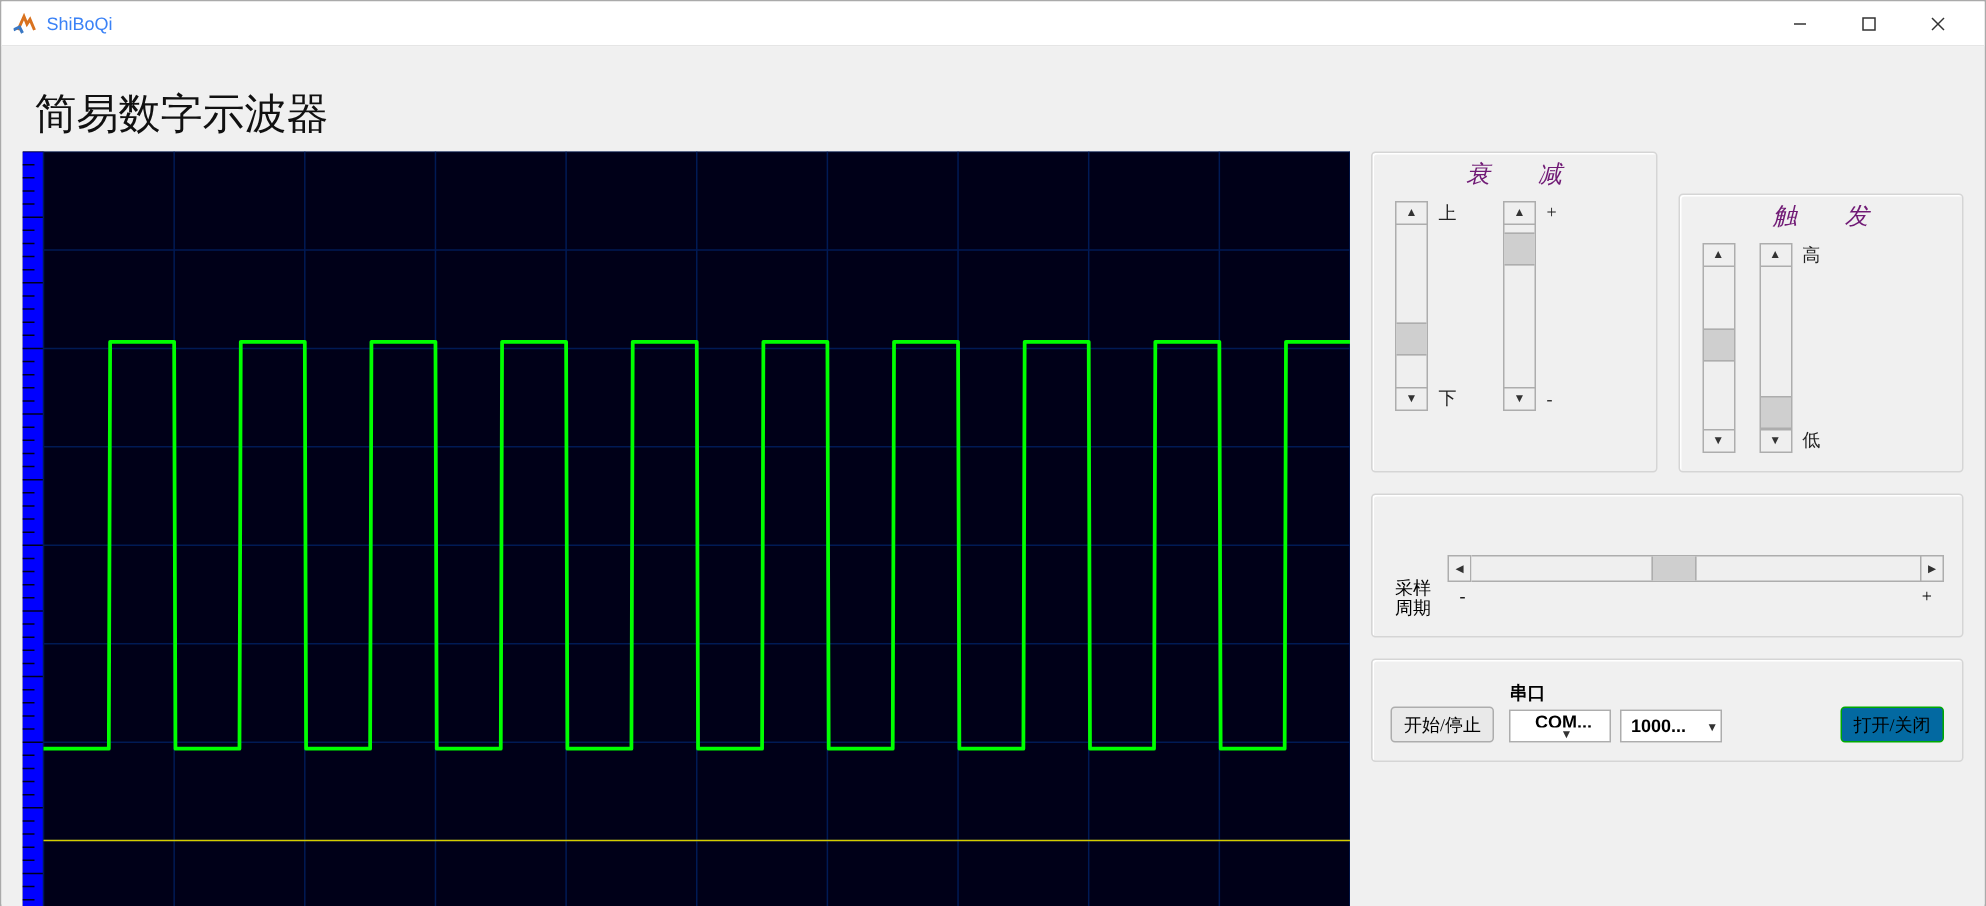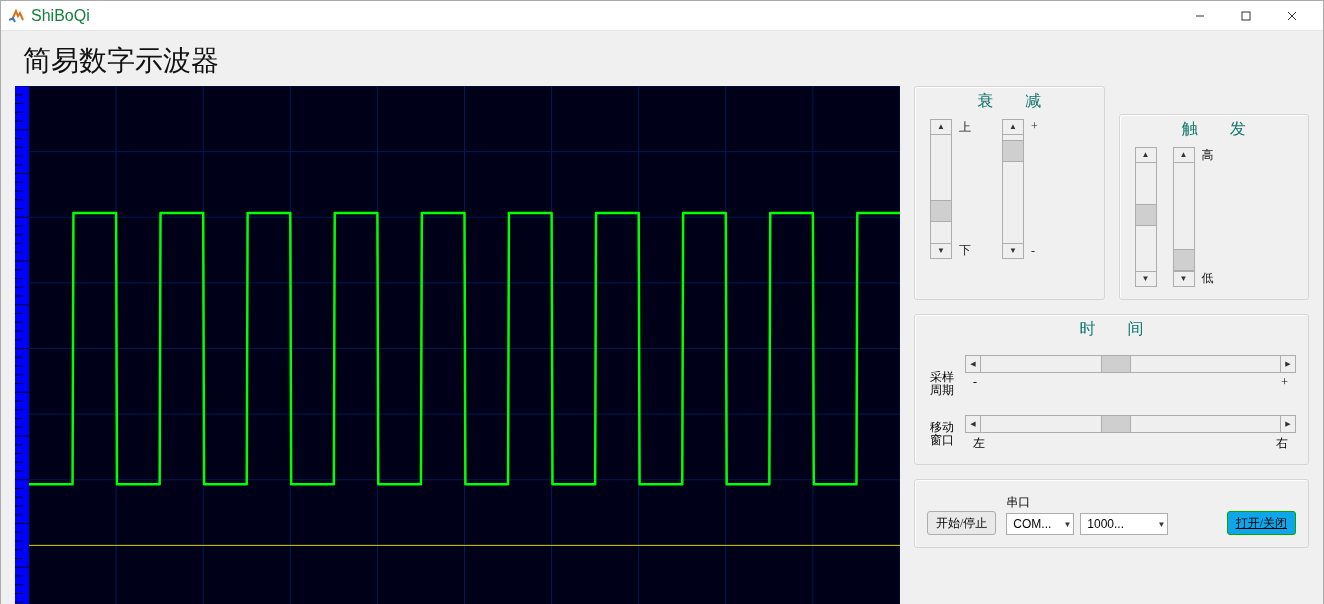--- a/index.html
+++ b/index.html
@@ -8,49 +8,49 @@
     width: 1324px; height: 604px; background: #fff; display: flex; flex-direction: column;
     border: 1px solid #aaa;
   }
   .titlebar {
     height: 30px; background: #fff; display: flex; align-items: center; padding: 0 8px;
     border-bottom: 1px solid #e5e5e5;
   }
   .titlebar .appicon {
     width: 16px; height: 16px; margin-right: 6px; display: inline-flex;
   }
-  .titlebar .title { flex: 0 0 auto; color: #15803d; font-size: 16px; }
+  .titlebar .title { flex: 0 0 auto; color: #3b82f6; font-size: 12px; }
   .titlebar .spacer { flex: 1; }
   .winbtn {
     width: 46px; height: 30px; display: flex; align-items: center; justify-content: center;
     color: #333; cursor: pointer;
   }
 
   .content {
     flex: 1; background: #f0f0f0; padding: 10px 14px; display: flex; flex-direction: column;
   }
   .app-title {
     font-family: "SimSun","NSimSun","Songti SC","宋体",serif;
-    font-size: 28px; color: #111; margin: 1px 0 6px 8px;
+    font-size: 28px; color: #111; margin: 16px 0 6px 8px;
   }
   .main-row { flex: 1; display: flex; gap: 14px; }
   .scope-area { position: relative; width: 885px; height: 525px; }
   .scope-area svg { display: block; }
 
   .side { flex: 1; display: flex; flex-direction: column; gap: 14px; }
 
   .panel {
     background: #f0f0f0; border: 1px solid #d5d5d5; border-radius: 3px;
     position: relative; padding: 14px 12px 12px 12px;
     box-shadow: inset 1px 1px 0 #fff;
   }
   .panel-title {
     position: absolute; top: 4px; left: 0; right: 0; text-align: center;
     font-family: "SimSun","NSimSun","Songti SC","宋体",serif;
-    font-size: 16px; color: #0f766e; letter-spacing: 14px; padding-left: 14px;
+    font-size: 16px; color: #701a75; letter-spacing: 14px; padding-left: 14px; font-style: italic;
   }
   .row-split { display: flex; gap: 14px; }
 
   
   .vslider {
     display: flex; flex-direction: column; align-items: center; width: 28px;
   }
   .vslider .arrowbtn {
     width: 22px; height: 16px; background: #efefef;
     border: 1px solid #adadad; display: flex; align-items: center; justify-content: center;
@@ -108,23 +108,23 @@
   }
 
   
   .btnrow { display: flex; align-items: flex-end; gap: 10px; }
   .pushbtn {
     background: #e9e9e9; border: 1px solid #adadad; border-radius: 3px;
     padding: 0 8px; font-family: "SimSun","NSimSun","Songti SC","宋体",serif;
     font-size: 12px; cursor: pointer; height: 24px;
   }
   .pushbtn.green {
-    background: #0ea5e9; border-color: #0a0; text-decoration: underline;
-  }
-  .fieldgrp { display: flex; flex-direction: column; gap: 2px; }
+    background: #0369a1; border-color: #0a0;
+  }
+  .fieldgrp { display: flex; flex-direction: column; gap: 2px; font-weight: bold; }
   .fieldgrp .cap {
     font-family: "SimSun","NSimSun","Songti SC","宋体",serif; font-size: 12px;
   }
   .dropdown {
     display: flex; align-items: center; height: 22px; background: #fff;
     border: 1px solid #adadad; cursor: pointer; padding: 0 2px 0 6px;
   }
   .dropdown .val { flex: 1; font-size: 12px; white-space: nowrap; overflow: hidden; }
   .dropdown .chev { font-size: 8px; padding-left: 4px; color: #333; }
 
@@ -323,70 +323,52 @@
                 <div class="vlabels">
                   <span>高</span>
                   <span>低</span>
                 </div>
               </div>
             </div>
           </div>
         </div>
 
         <div class="panel">
-          <div class="panel-title">时   间</div>
 
           <div class="hrow">
             <div class="lbl" style="white-space:pre-line;margin-top:24px;">采样
 周期</div>
             <div class="hslider-wrap">
               <div class="hslider">
                 <div class="arrowbtn">◀</div>
                 <div class="track">
                     <div class="thumb" style="left:40%;"></div>
                   </div>
                 <div class="arrowbtn">▶</div>
               </div>
               <div class="hslider-sub">
                 <span>-</span>
                 <span>+</span>
               </div>
             </div>
           </div>
 
-          <div class="hrow">
-            <div class="lbl" style="white-space:pre-line;">移动
-窗口</div>
-            <div class="hslider-wrap">
-              <div class="hslider">
-                <div class="arrowbtn">◀</div>
-                <div class="track">
-                    <div class="thumb" style="left:40%;"></div>
-                  </div>
-                <div class="arrowbtn">▶</div>
-              </div>
-              <div class="hslider-sub">
-                <span>左</span>
-                <span>右</span>
-              </div>
-            </div>
-          </div>
         </div>
 
         <div class="panel">
           <div class="btnrow">
             <button class="pushbtn">开始/停止</button>
             <div class="fieldgrp">
               <span class="cap">串口</span>
               <div style="display:flex; gap:6px;">
-                <div class="dropdown" style="width:68px;">
+                <div class="dropdown" style="width:68px;flex-direction:column;">
                   <span class="val">COM...</span>
                   <span class="chev">▼</span>
                 </div>
-                <div class="dropdown" style="width:88px;">
+                <div class="dropdown" style="width:68px;">
                   <span class="val">1000...</span>
                   <span class="chev">▼</span>
                 </div>
               </div>
             </div>
             <div style="flex:1;"></div>
             <button class="pushbtn green">打开/关闭</button>
           </div>
         </div>
 

